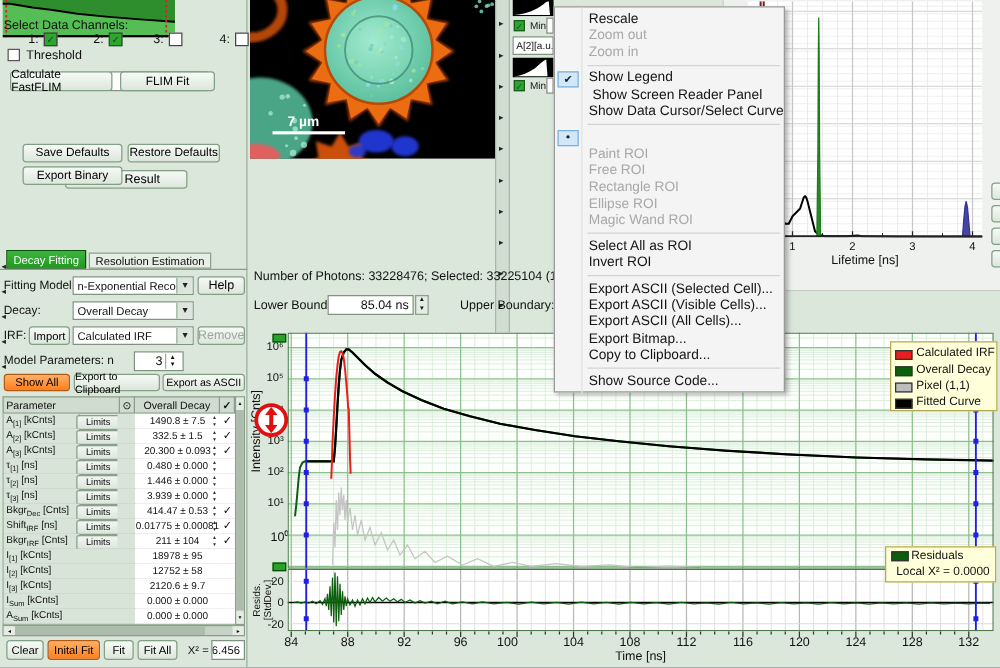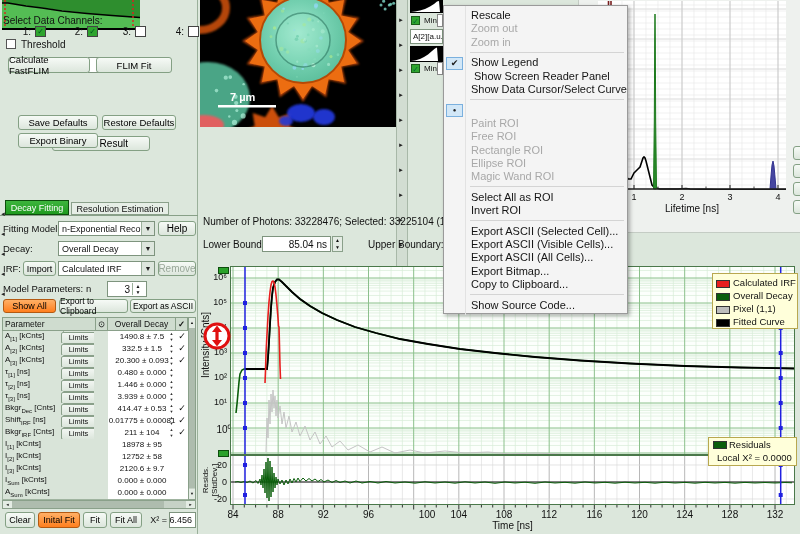--- a/index.html
+++ b/index.html
@@ -778,21 +778,21 @@
       <line x1="511.14" y1="0" x2="511.14" y2="2.5" stroke="#333" stroke-width="1"></line>
       <line x1="522.432" y1="0" x2="522.432" y2="2.5" stroke="#333" stroke-width="1"></line>
       <line x1="533.724" y1="0" x2="533.724" y2="2.5" stroke="#333" stroke-width="1"></line>
       <line x1="545.016" y1="0" x2="545.016" y2="4.5" stroke="#333" stroke-width="1"></line>
     </svg>
   <div class="abs" id="time-ticks-labels" style="left:230px;top:509px;width:565px;height:11px;">
       <div style="position: absolute; left: -10px; top: 0px; width: 26px; text-align: center; font-size: 10px;">84</div>
       <div style="position: absolute; left: 35.17px; top: 0px; width: 26px; text-align: center; font-size: 10px;">88</div>
       <div style="position: absolute; left: 80.34px; top: 0px; width: 26px; text-align: center; font-size: 10px;">92</div>
       <div style="position: absolute; left: 125.51px; top: 0px; width: 26px; text-align: center; font-size: 10px;">96</div>
-      <div style="position: absolute; left: 184px; top: 0px; width: 26px; text-align: center; font-size: 10px;">100</div>
+      <div style="position: absolute; left: 163px; top: 0px; width: 26px; text-align: center; font-size: 10px;">100</div>
       <div style="position: absolute; left: 215.85px; top: 0px; width: 26px; text-align: center; font-size: 10px;">104</div>
       <div style="position: absolute; left: 261.02px; top: 0px; width: 26px; text-align: center; font-size: 10px;">108</div>
       <div style="position: absolute; left: 306.19px; top: 0px; width: 26px; text-align: center; font-size: 10px;">112</div>
       <div style="position: absolute; left: 351.36px; top: 0px; width: 26px; text-align: center; font-size: 10px;">116</div>
       <div style="position: absolute; left: 396.53px; top: 0px; width: 26px; text-align: center; font-size: 10px;">120</div>
       <div style="position: absolute; left: 441.7px; top: 0px; width: 26px; text-align: center; font-size: 10px;">124</div>
       <div style="position: absolute; left: 486.87px; top: 0px; width: 26px; text-align: center; font-size: 10px;">128</div>
       <div style="position: absolute; left: 532.04px; top: 0px; width: 26px; text-align: center; font-size: 10px;">132</div>
     </div>
   <div class="abs" style="left:230px;top:520px;width:565px;text-align:center;font-size:10px;">Time [ns]</div>

